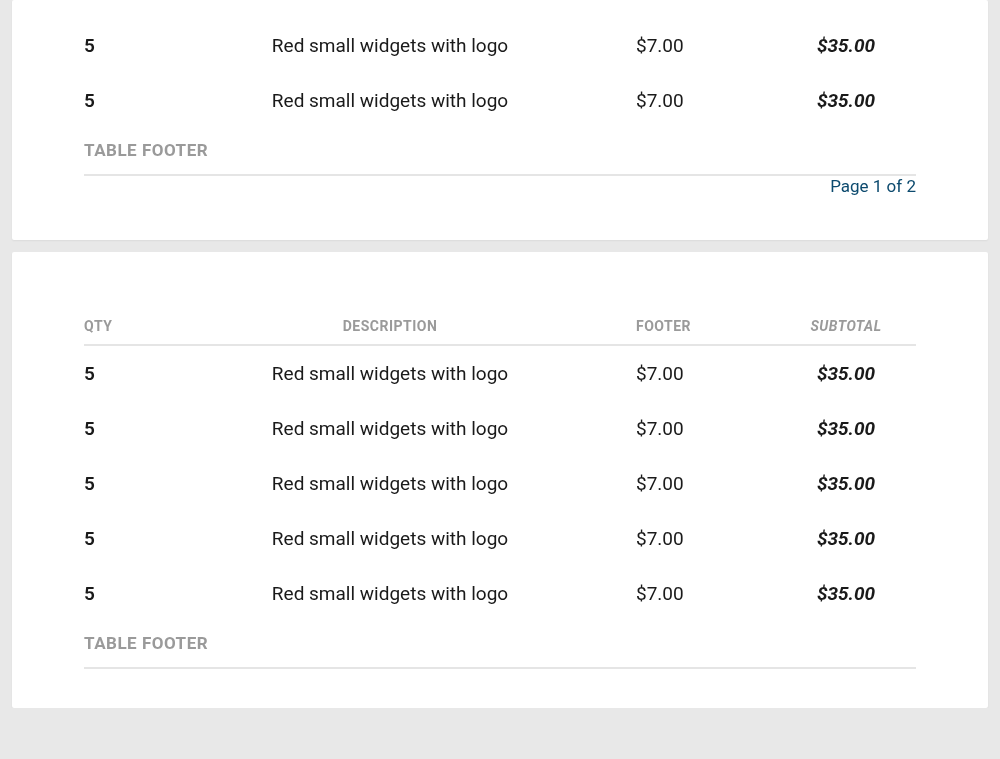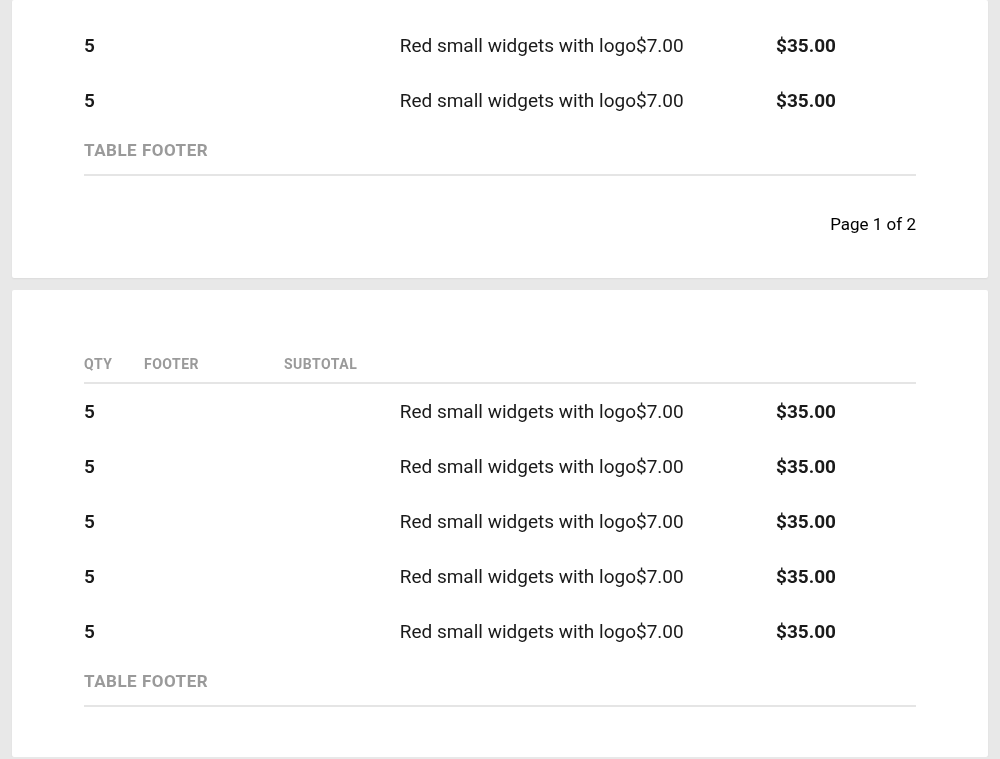--- a/index.html
+++ b/index.html
@@ -10,34 +10,34 @@
     }
     .page {
       background: #fff;
       border-radius: 2px;
       box-shadow: 0 1px 2px rgba(0,0,0,0.06);
       padding: 18px 72px 44px 72px;
       margin-bottom: 12px;
       position: relative;
     }
     .page-1 { margin-top: 0; }
-    .page-2 { padding-top: 66px; padding-bottom: 50px; margin-bottom: 0;}
+    .page-2 { padding-top: 66px; padding-bottom: 39px; margin-bottom: 0;}
     .table-head {
       display: flex;
       color: #9a9a9a;
       font-size: 14px;
       font-weight: 700;
       letter-spacing: 0.5px;
       padding-bottom: 10px;
       border-bottom: 2px solid #e5e5e5;
     }
     .col-qty { width: 60px; text-align: left; }
-    .col-desc { flex: 1; text-align: right; }
+    .col-desc { flex: 1; text-align: center; }
     .col-price { width: 140px; text-align: left; }
-    .col-sub { width: 140px; text-align: left; }
+    .col-sub { width: 140px; text-align: center; font-style: italic; }
     .row {
       display: flex;
       align-items: center;
       padding: 16px 0;
       font-size: 19px;
       color: #1a1a1a;
     }
     .row .col-qty { font-weight: 600; }
     .row .col-desc { font-weight: 400; }
     .row .col-price { font-weight: 400; }
@@ -45,23 +45,22 @@
     .table-footer-label {
       color: #9a9a9a;
       font-size: 17px;
       font-weight: 700;
       letter-spacing: 0.5px;
       padding: 12px 0 14px 0;
       border-bottom: 2px solid #e5e5e5;
     }
     .page-number {
       text-align: right;
-      color: #000000;
+      color: #0c4a6e;
       font-size: 17px;
-      margin-top: 38px;
     }
   </style>
 </head>
 <body>
 
 <div class="page page-1">
   <div class="row">
     <div class="col-qty">5</div>
     <div class="col-desc">Red small widgets with logo</div>
     <div class="col-price">$7.00</div>
@@ -73,20 +72,21 @@
     <div class="col-price">$7.00</div>
     <div class="col-sub">$35.00</div>
   </div>
   <div class="table-footer-label">TABLE FOOTER</div>
   <div class="page-number">Page 1 of 2</div>
 </div>
 
 <div class="page page-2">
   <div class="table-head">
     <div class="col-qty">QTY</div>
+    <div class="col-desc">DESCRIPTION</div>
     <div class="col-price">FOOTER</div>
     <div class="col-sub">SUBTOTAL</div>
   </div>
   <div class="row">
     <div class="col-qty">5</div>
     <div class="col-desc">Red small widgets with logo</div>
     <div class="col-price">$7.00</div>
     <div class="col-sub">$35.00</div>
   </div>
   <div class="row">

